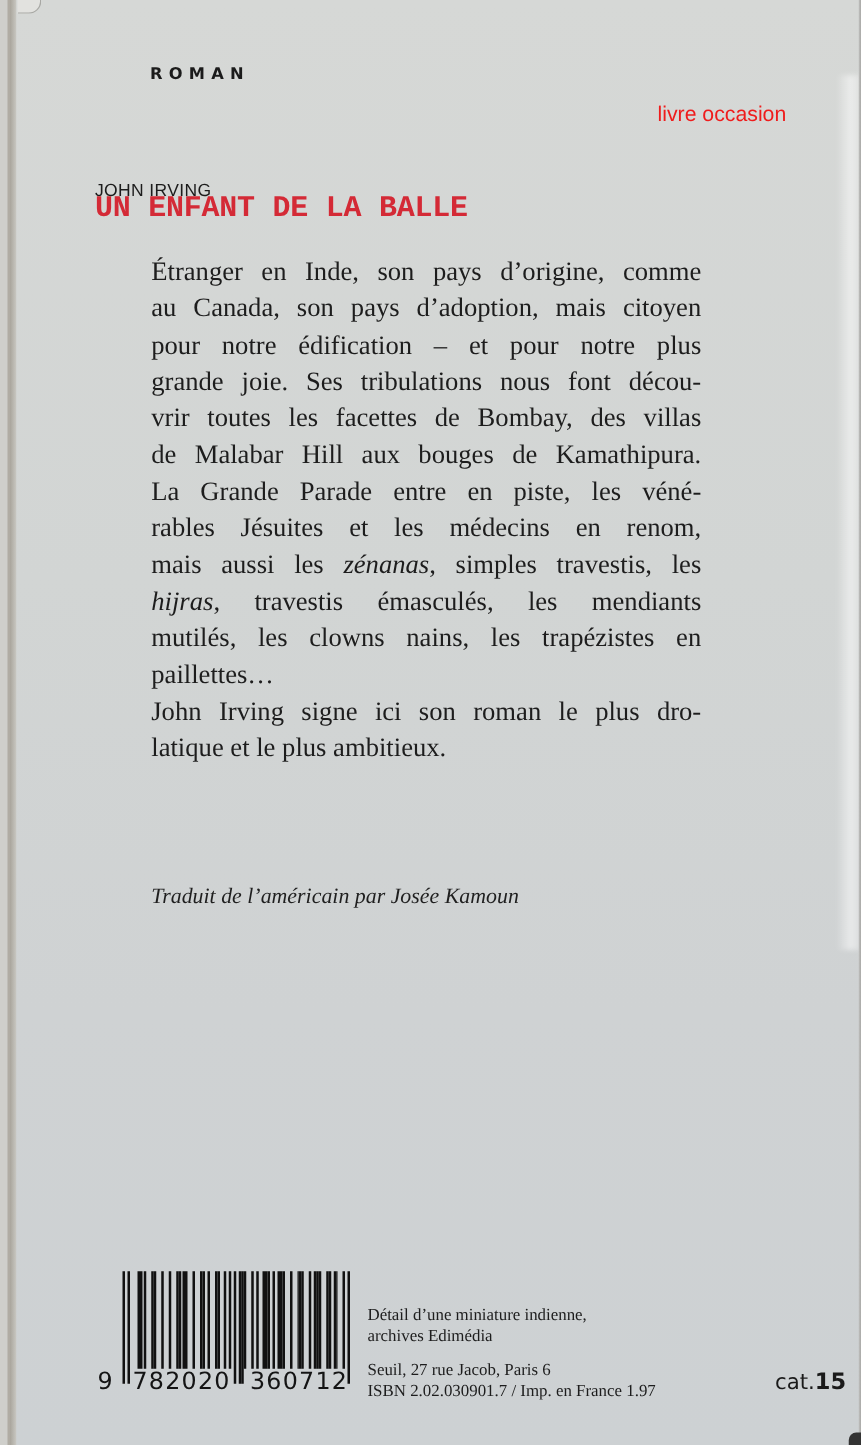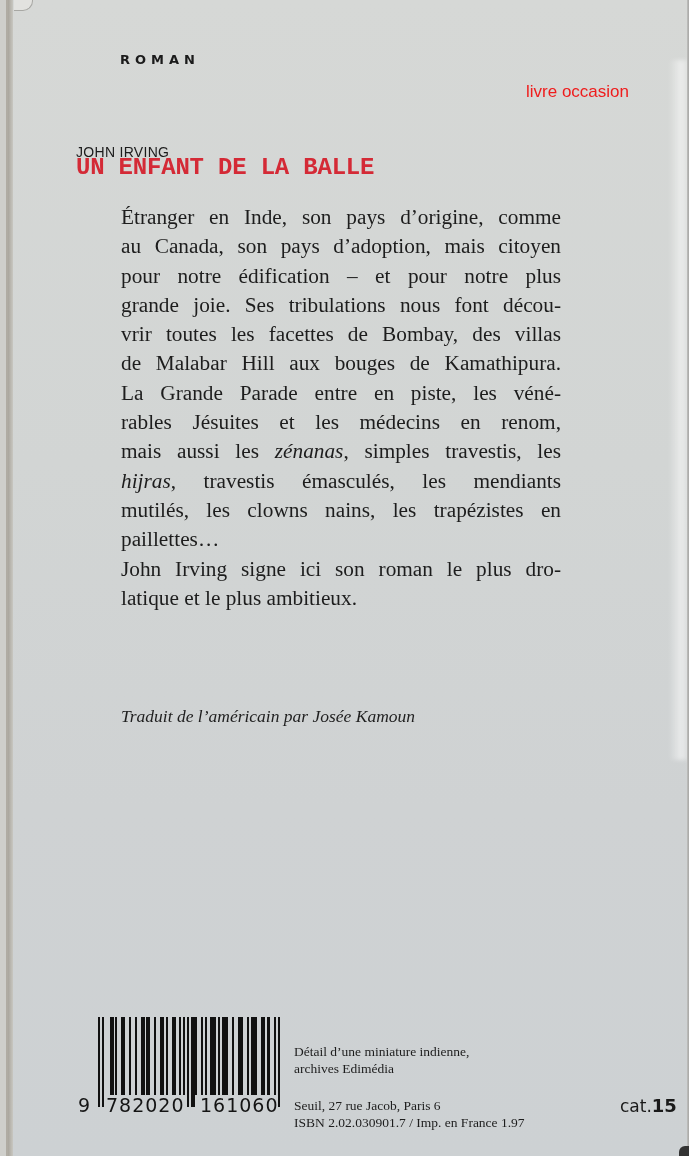--- a/index.html
+++ b/index.html
@@ -61,21 +61,21 @@
   .bars span { display:block; background:#111; height:78px; }
   .bars span.guard { height:90px; }
   .bars span.gap { background:transparent; }
   .ean-digit {
     position:absolute; font-family:"DejaVu Sans", sans-serif; font-size:19px; color:#141414;
   }
   .credits {
     position:absolute; left:286px; top:1043px;
     font-family:"Liberation Serif", serif; font-size:13.5px; line-height:17px; color:#1d1d1d;
   }
-  .credits .block2 { margin-top:20px; }
+  .credits .block2 { margin-top:10px; }
   .cat {
     position:absolute; left:612px; top:1095px;
     font-family:"DejaVu Sans", sans-serif; font-size:17px; color:#1a1a1a;
   }
   .cat b { font-size:18px; font-weight:bold; }
   .corner-shadow {
     position:absolute; right:0; bottom:0; width:12px; height:10px; background:#333; border-top-left-radius:6px;
   }
   .top-curl {
     position:absolute; left:6px; top:0; width:18px; height:10px;
@@ -207,21 +207,21 @@
         <span style="width: 1.95px;"></span>
         <span style="width: 1.95px;"></span>
         <span class="gap" style="width: 1.95px;"></span>
         <span class="gap" style="width: 1.95px;"></span>
         <span style="width: 1.95px;"></span>
         <span class="gap" style="width: 1.95px;"></span>
         <span class="guard" style="width: 1.95px;"></span>
       </div>
     <span class="ean-digit" style="left:2px; top:77px;">9</span>
     <span class="ean-digit" style="left:30px; top:77px; letter-spacing:1px;">782020</span>
-    <span class="ean-digit" style="left:124px; top:77px; letter-spacing:1px;">161060</span>
+    <span class="ean-digit" style="left:124px; top:77px; letter-spacing:1px;">360712</span>
   </div>
 
   <div class="credits">
     <div>Détail d’une miniature indienne,</div>
     <div>archives Edimédia</div>
     <div class="block2">Seuil, 27 rue Jacob, Paris 6</div>
     <div>ISBN 2.02.030901.7 / Imp. en France 1.97</div>
   </div>
 
   <div class="cat"><span>cat.</span><b>15</b></div>

